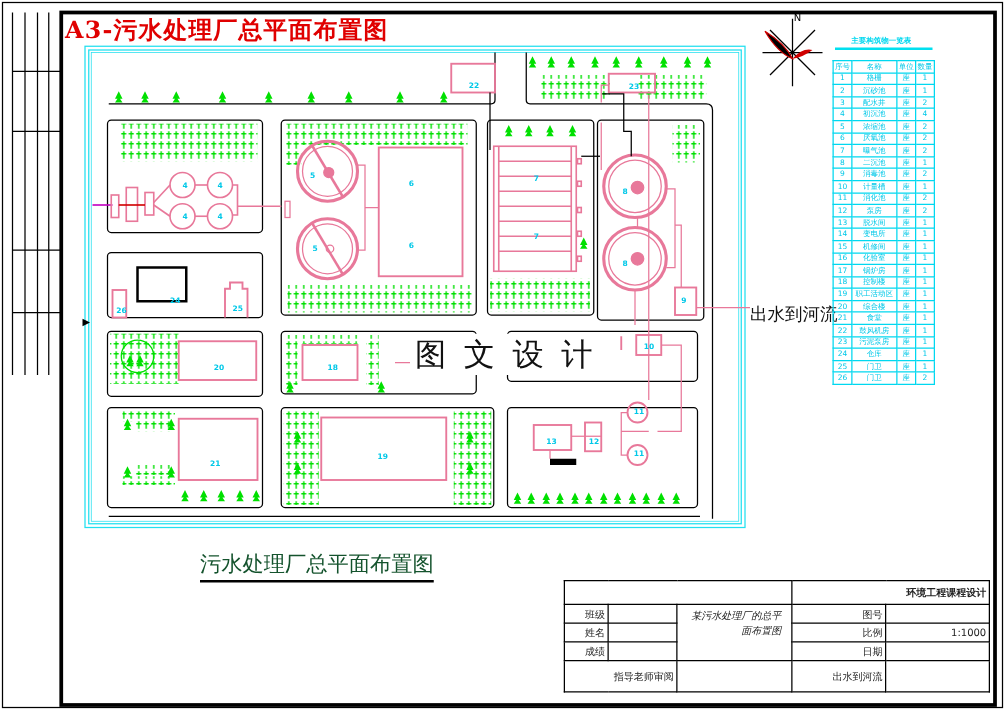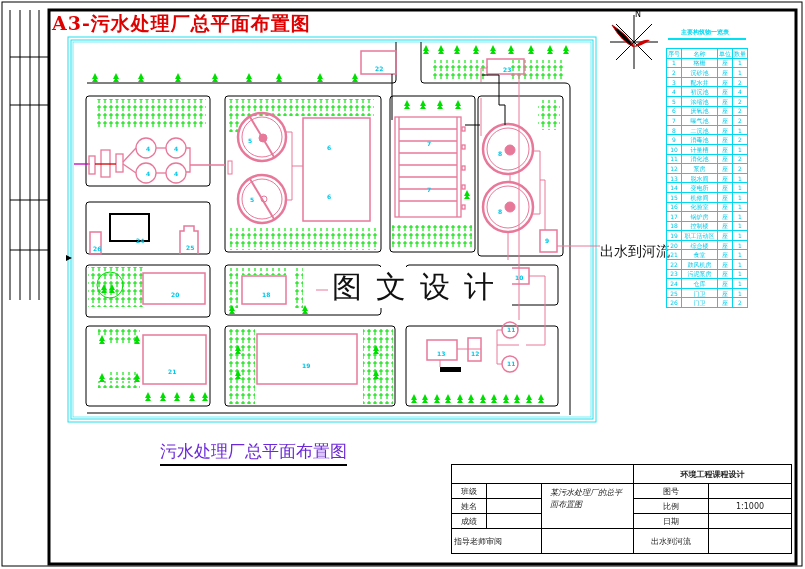--- a/index.html
+++ b/index.html
@@ -1,30 +1,30 @@
 <!DOCTYPE html>
 <html><head>
 <meta charset="utf-8">
 <style>
   html,body{margin:0;padding:0;background:#fff;}
   body{width:805px;height:569px;position:relative;overflow:hidden;font-family:"DejaVu Sans",sans-serif;}
   #canvas{position:absolute;left:0;top:0;width:805px;height:569px;}
   .abs{position:absolute;}
   .title-red{left:52px;top:11px;font-size:19px;color:#e00000;font-family:"DejaVu Serif",serif;font-weight:bold;letter-spacing:1px;white-space:nowrap;}
-  .watermark{left:328px;top:267px;font-size:30px;color:#111;font-family:"DejaVu Serif",serif;letter-spacing:14px;white-space:nowrap;background:#fff;padding:0 4px;}
-  .subtitle{left:160px;top:440px;font-size:17px;color:#6d28d9;font-family:"DejaVu Serif",serif;white-space:nowrap;border-bottom:2px solid #000;padding-bottom:1px;}
+  .watermark{left:328px;top:267px;font-size:25px;color:#111;font-family:"DejaVu Serif",serif;letter-spacing:14px;white-space:nowrap;background:#fff;padding:0 4px;}
+  .subtitle{left:160px;top:440px;font-size:17px;color:#14532d;font-family:"DejaVu Serif",serif;white-space:nowrap;border-bottom:2px solid #000;padding-bottom:1px;}
   .outlet{left:600px;top:243px;font-size:14px;color:#111;white-space:nowrap;}
   .lbl{font-size:6px;color:#00c8e8;text-align:center;white-space:nowrap;font-weight:bold;}
   
   .leg-title{left:680px;top:28px;width:50px;font-size:6px;color:#00d8f0;text-align:center;font-weight:bold;}
   table.legend{position:absolute;left:666px;top:48px;width:82px;border-collapse:collapse;}
   table.legend td{border:1px solid #00d8f0;font-size:6px;color:#00c8e8;height:8.6px;padding:0;text-align:center;line-height:7px;}
   
   table.tb{position:absolute;left:451px;top:464px;width:341px;border-collapse:collapse;}
-  table.tb td{border:1px solid #000;font-size:8px;color:#222;padding:0 2px;height:14px;}
+  table.tb td{border:1px solid #000;font-size:8px;color:#222;padding:0 2px;height:14px;text-align:right;}
   .tb-head{text-align:center;font-weight:bold;font-family:"DejaVu Serif",serif;}
   .center{text-align:center;}
 </style>
 </head>
 <body>
 
 <svg id="canvas" viewBox="0 0 805 569" xmlns="http://www.w3.org/2000/svg">
   <defs>
     <g id="tree">
         <path d="M0,-5 L-3,1 L-1,1 L-3,4 L3,4 L1,1 L3,1 Z" fill="#00e000"></path>

